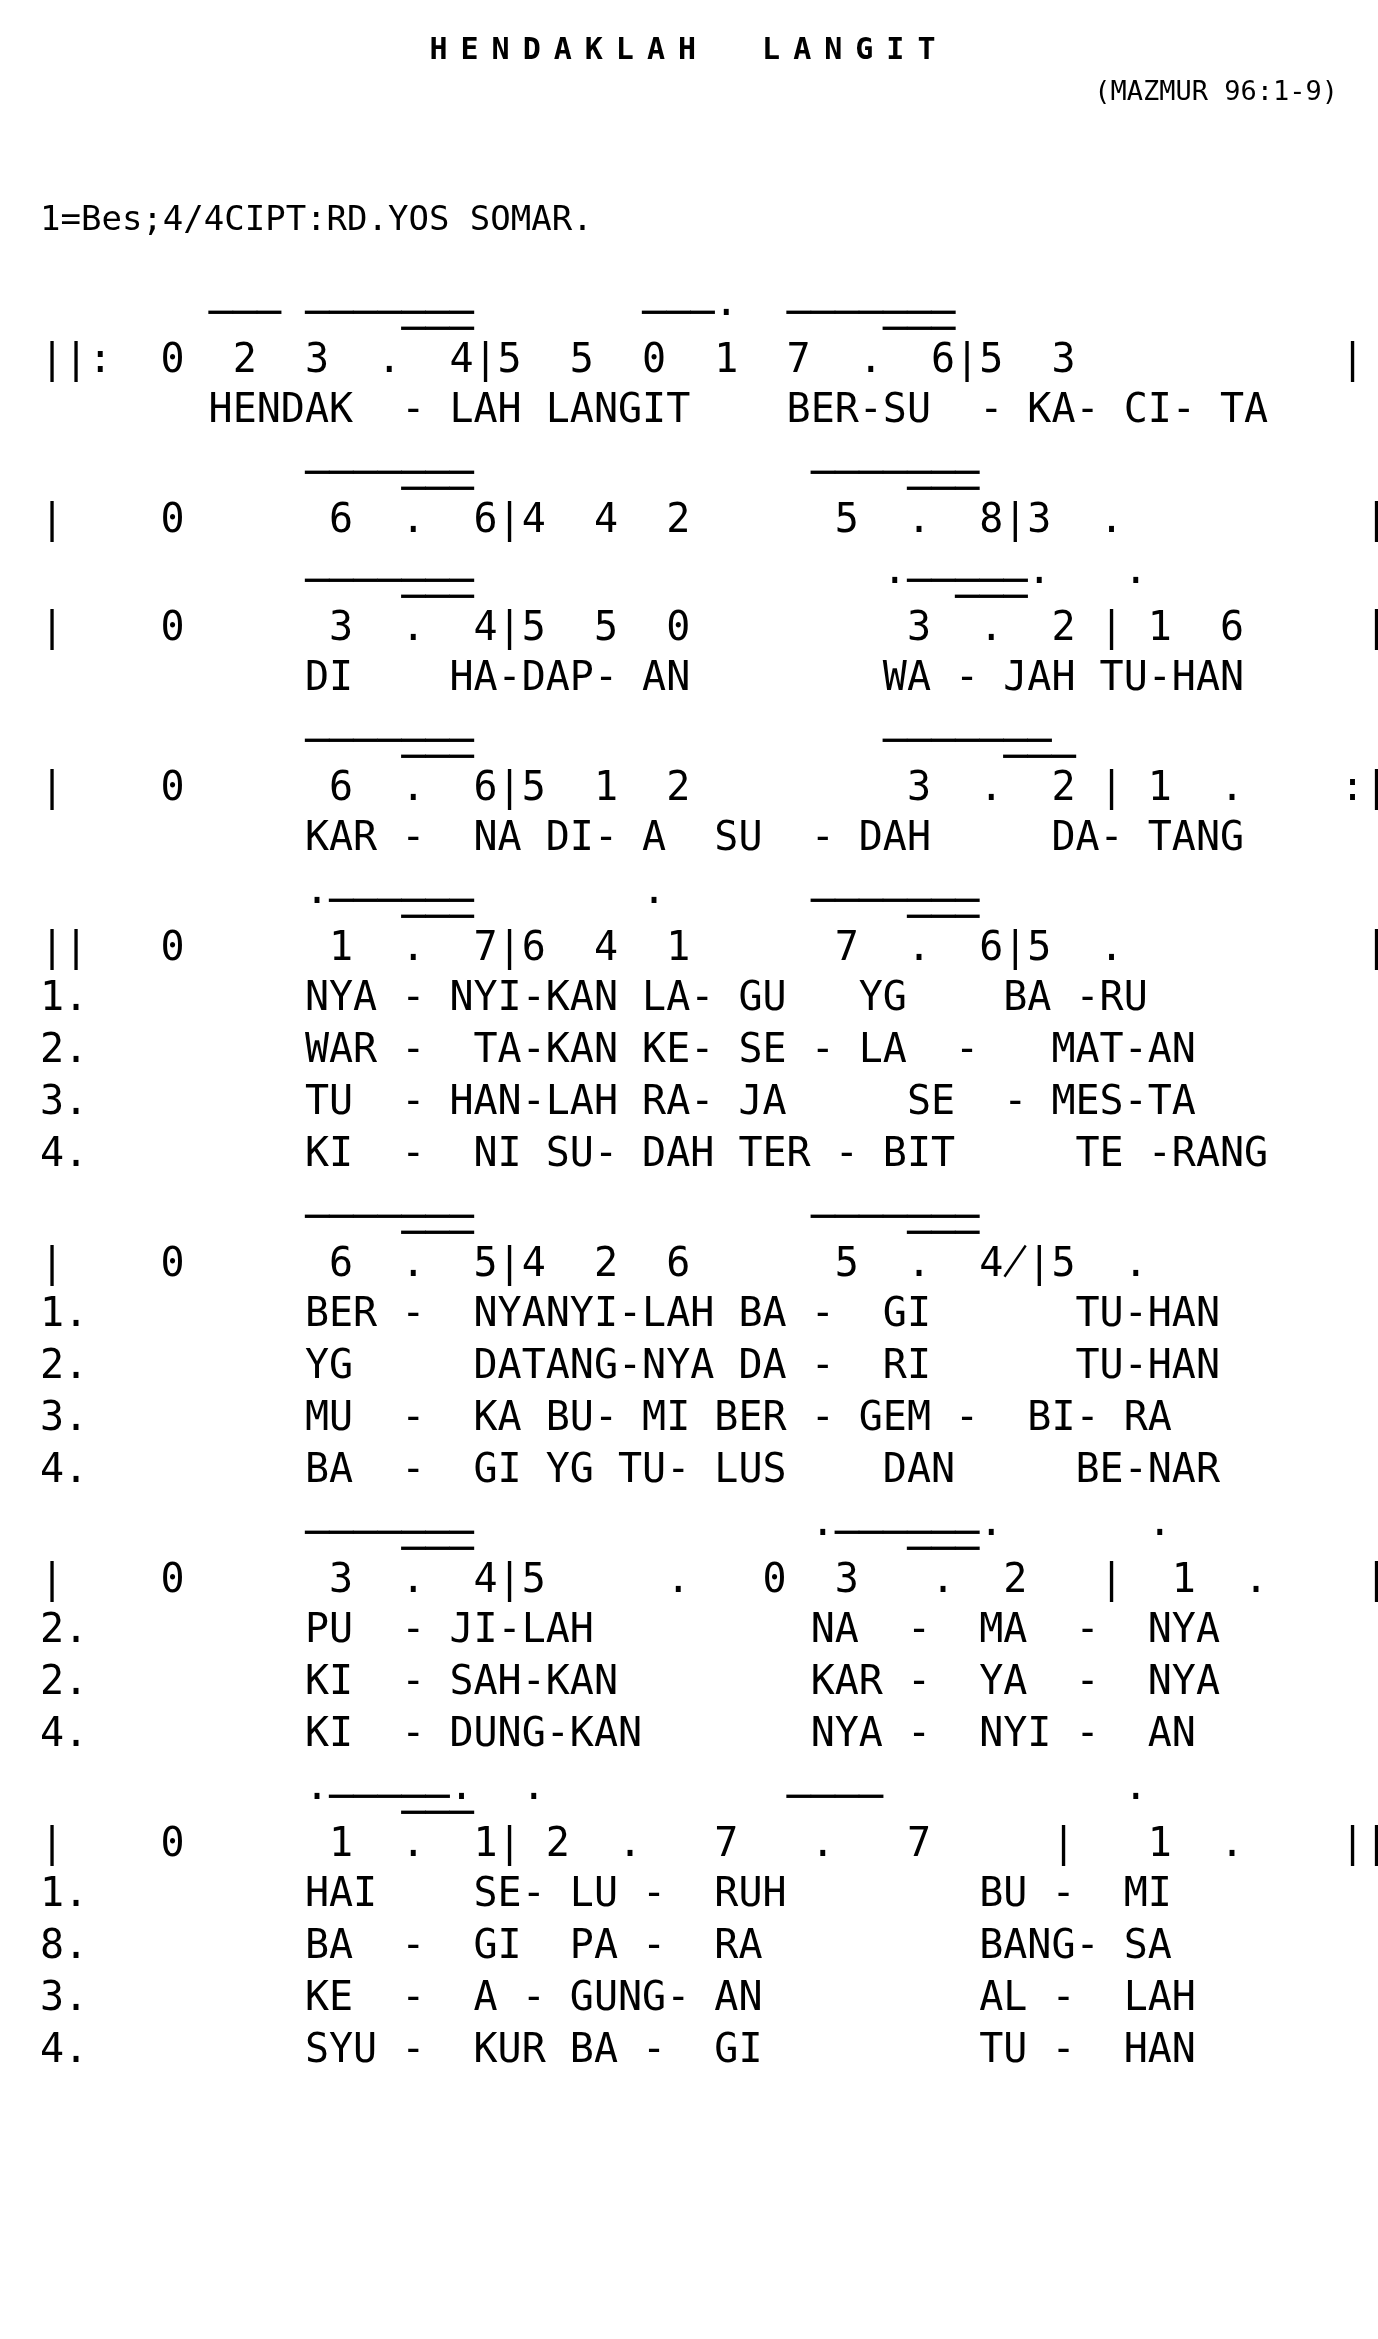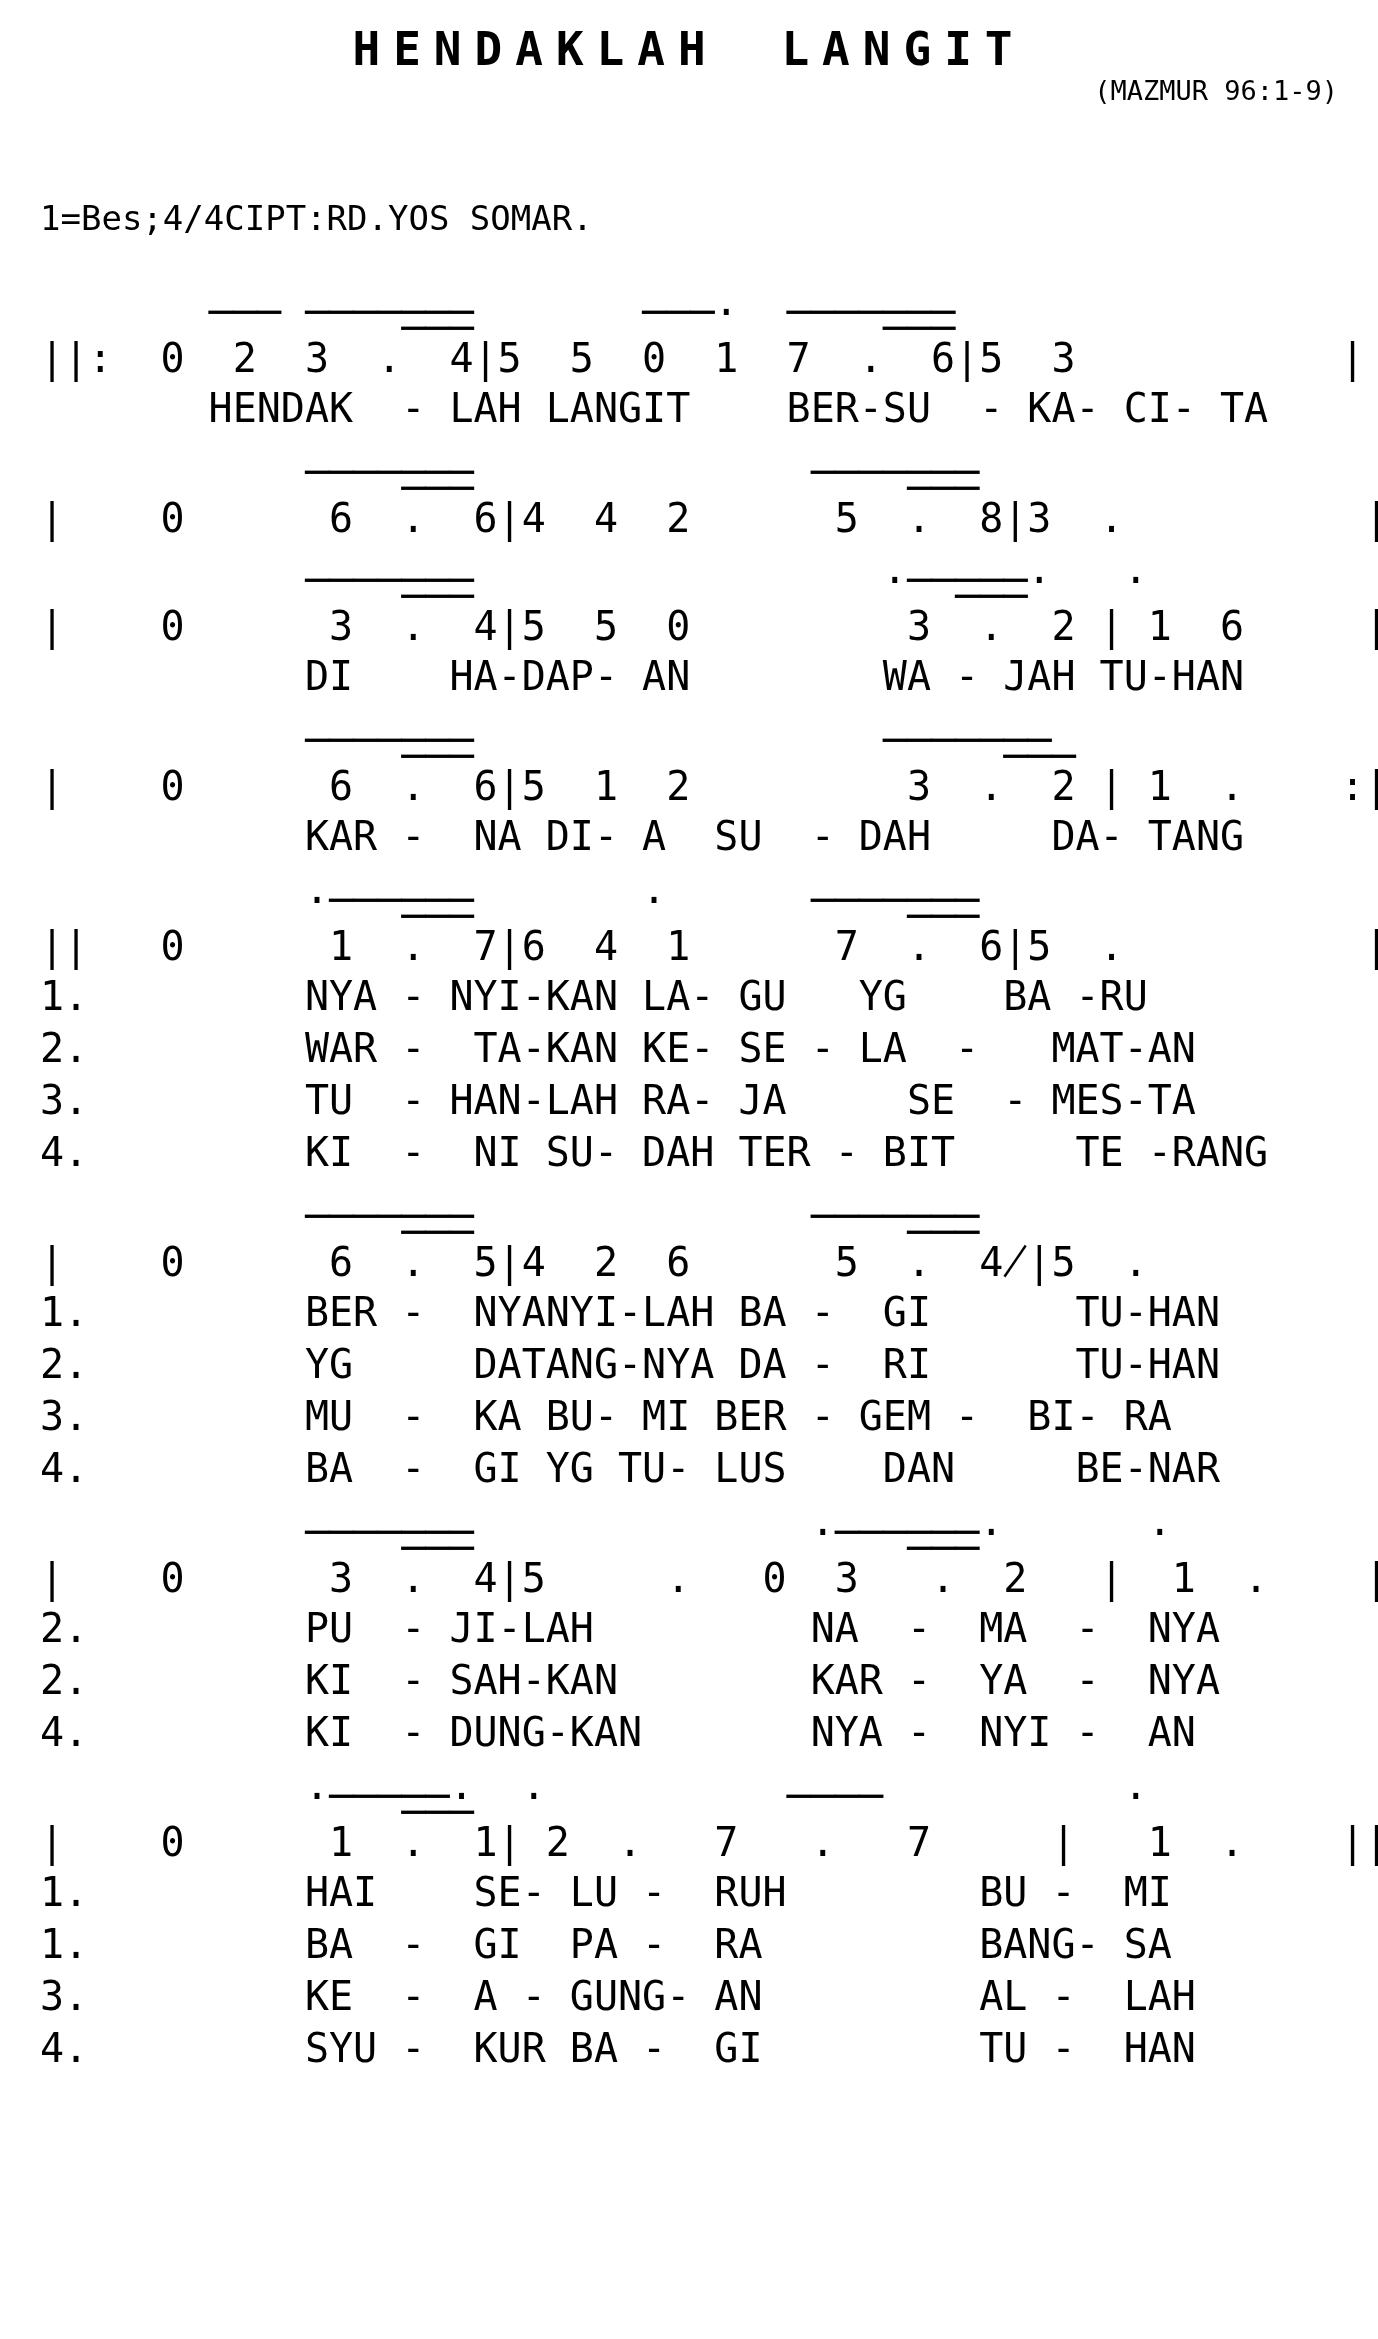--- a/index.html
+++ b/index.html
@@ -2,21 +2,21 @@
 <html><head>
 <meta charset="utf-8">
 <style>
   html,body{margin:0;padding:0;background:#e8e8e8;}
   .page{
     width:1378px;height:2339px;background:#ffffff;color:#000000;
     font-family:"DejaVu Sans Mono",monospace;position:relative;overflow:hidden;
   }
   .inner{padding:26px 0 0 40px;}
   .title{
-    text-align:center;font-weight:bold;font-size:46px;line-height:46px;
+    text-align:center;font-weight:bold;font-size:30px;line-height:46px;
     letter-spacing:13px;word-spacing:22px;margin-right:40px;
     font-family:"DejaVu Sans Mono",monospace;
   }
   .subtitle{
     text-align:right;font-size:27px;line-height:38px;margin-right:40px;
     font-family:"DejaVu Sans Mono",monospace;
   }
   .meta{
     display:flex;justify-content:flex-start;align-items:baseline;
     margin-top:86px;padding-right:34px;font-size:34px;line-height:44px;
@@ -88,19 +88,19 @@
           <div class="row rn">|    0      3  .  4|5     .   0  3   .  2   |  1  .    |</div>
           <div class="row rl">2.         PU  - JI-LAH         NA  -  MA  -  NYA</div>
           <div class="row rl">2.         KI  - SAH-KAN        KAR -  YA  -  NYA</div>
           <div class="row rl">4.         KI  - DUNG-KAN       NYA -  NYI -  AN</div>
         </div>
         <div class="system">
           <div class="row r1">           ·─────·  ·          ────          ·</div>
           <div class="row r2">               ───</div>
           <div class="row rn">|    0      1  .  1| 2  .   7   .   7     |   1  .    ||</div>
           <div class="row rl">1.         HAI    SE- LU -  RUH        BU -  MI</div>
-          <div class="row rl">1.         BA  -  GI  PA -  RA         BANG- SA</div>
+          <div class="row rl">8.         BA  -  GI  PA -  RA         BANG- SA</div>
           <div class="row rl">3.         KE  -  A - GUNG- AN         AL -  LAH</div>
           <div class="row rl">4.         SYU -  KUR BA -  GI         TU -  HAN</div>
         </div>
       </div>
   </div>
 </div>
 
 </body></html>

